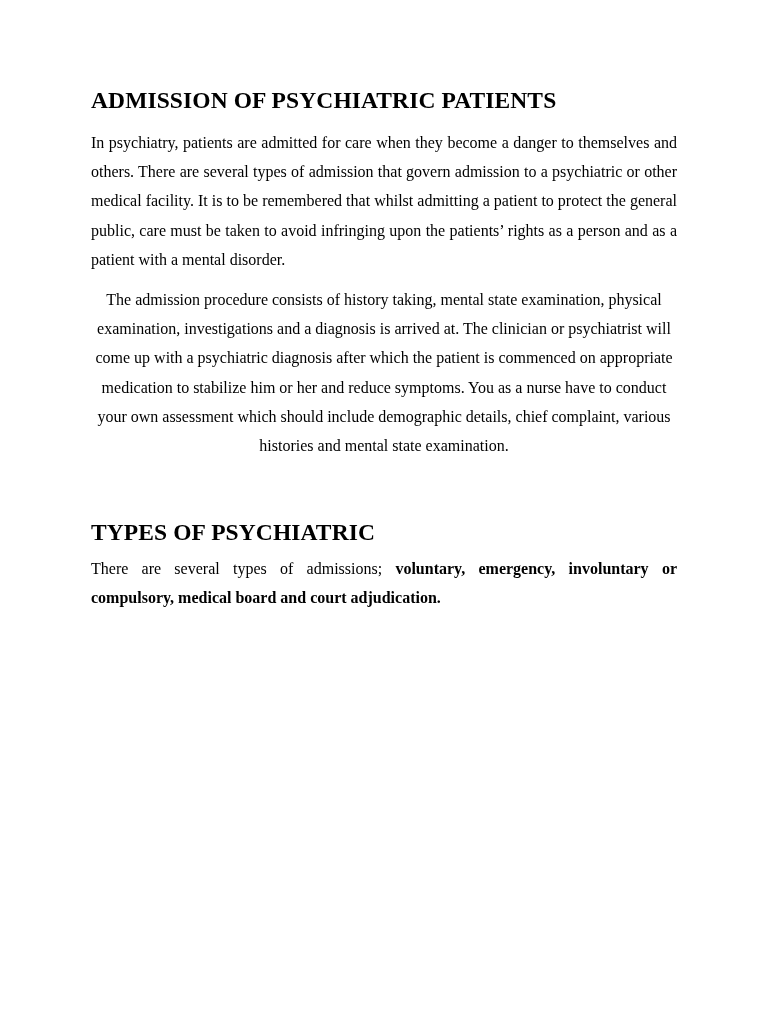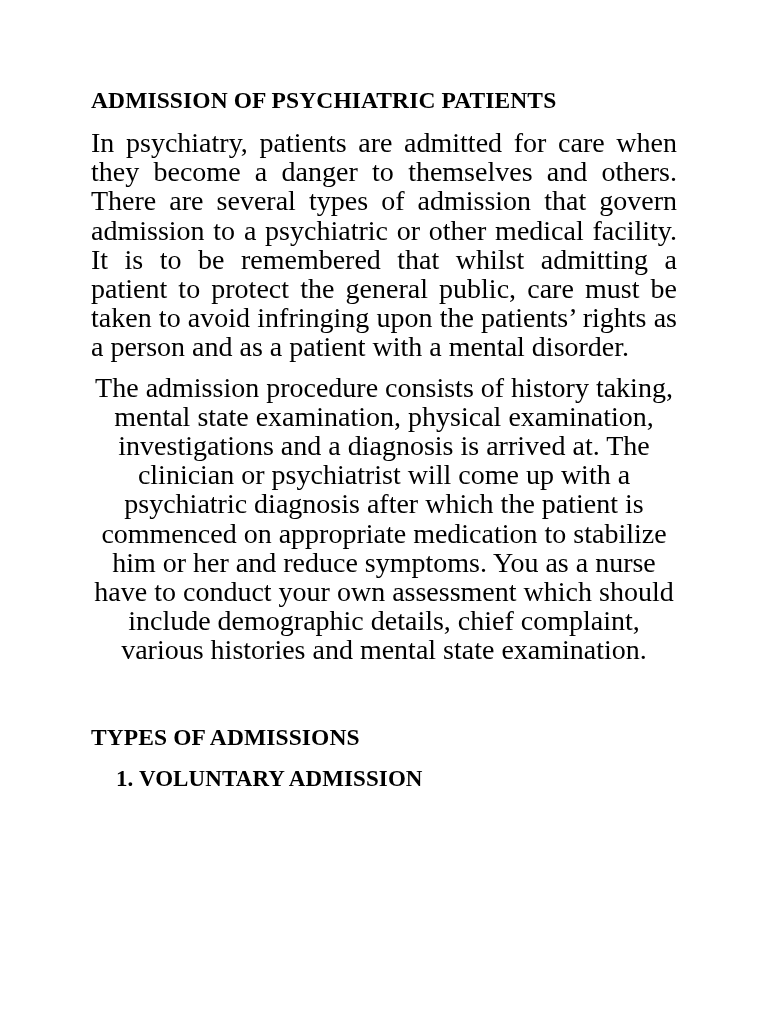--- a/index.html
+++ b/index.html
@@ -65,21 +65,21 @@
     font-weight: bold;
     line-height: 30px;
     margin: 12px 0 0 0;
     padding-left: 25px;
     letter-spacing: 0.1px;
     text-align: left;
   }
 
   
   .para {
-    font-size: 28px;
+    font-size: 16px;
     line-height: 29.2px;
     margin: 0 0 11px 0;
   }
 
   .para.justify {
     text-align: justify;
     text-align-last: left;
   }
 
   .para.left {
@@ -105,19 +105,19 @@
     <h1 class="doc-title">ADMISSION OF PSYCHIATRIC PATIENTS</h1>
 
     <p class="para justify">In psychiatry, patients are admitted for care when they become a danger to themselves and others. There are several types of admission that govern admission to a psychiatric or other medical facility. It is to be remembered that whilst admitting a patient to protect the general public, care must be taken to avoid infringing upon the patients’ rights as a person and as a patient with a mental disorder.</p>
 
     <p class="para left">The admission procedure consists of history taking, mental state examination, physical examination, investigations and a diagnosis is arrived at. The clinician or psychiatrist will come up with a psychiatric diagnosis after which the patient is commenced on appropriate medication to stabilize him or her and reduce symptoms. You as a nurse have to conduct your own assessment  which should include demographic details, chief complaint, various histories and mental state examination.</p>
 
     <div class="blank-line"></div>
 
 
 
-    <h2 class="section-heading">TYPES OF ADMISSIONS</h2>
+    <h2 class="section-heading">TYPES OF PSYCHIATRIC</h2>
 
+    <p class="para justify"><span>There are several types of admissions; </span><b>voluntary, emergency, involuntary or compulsory, medical board and court adjudication.</b></p>
 
-    <h3 class="numbered-heading">1. VOLUNTARY ADMISSION</h3>
 
   </div>
 </div>
 
 </body></html>

